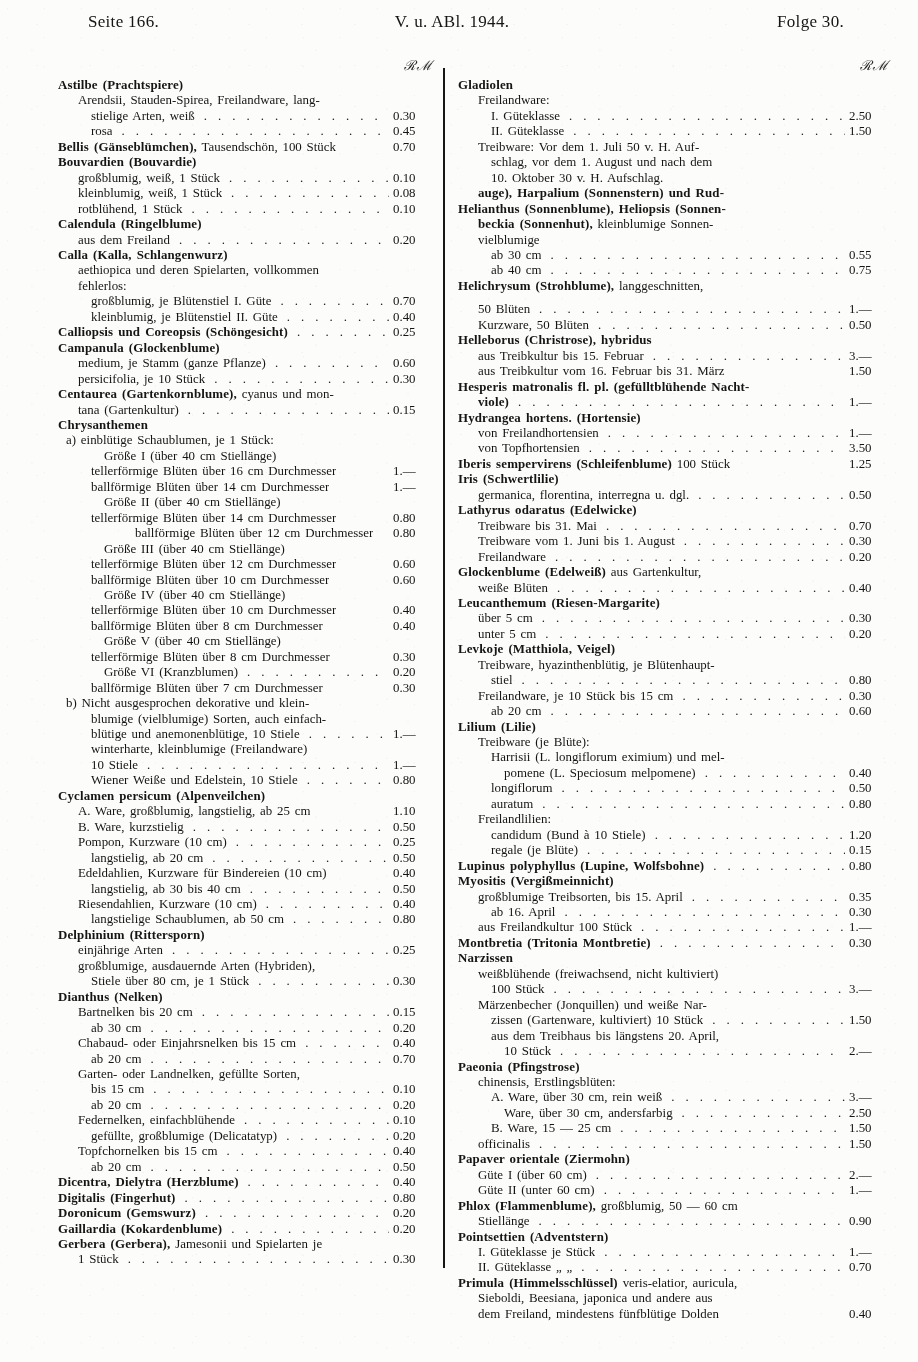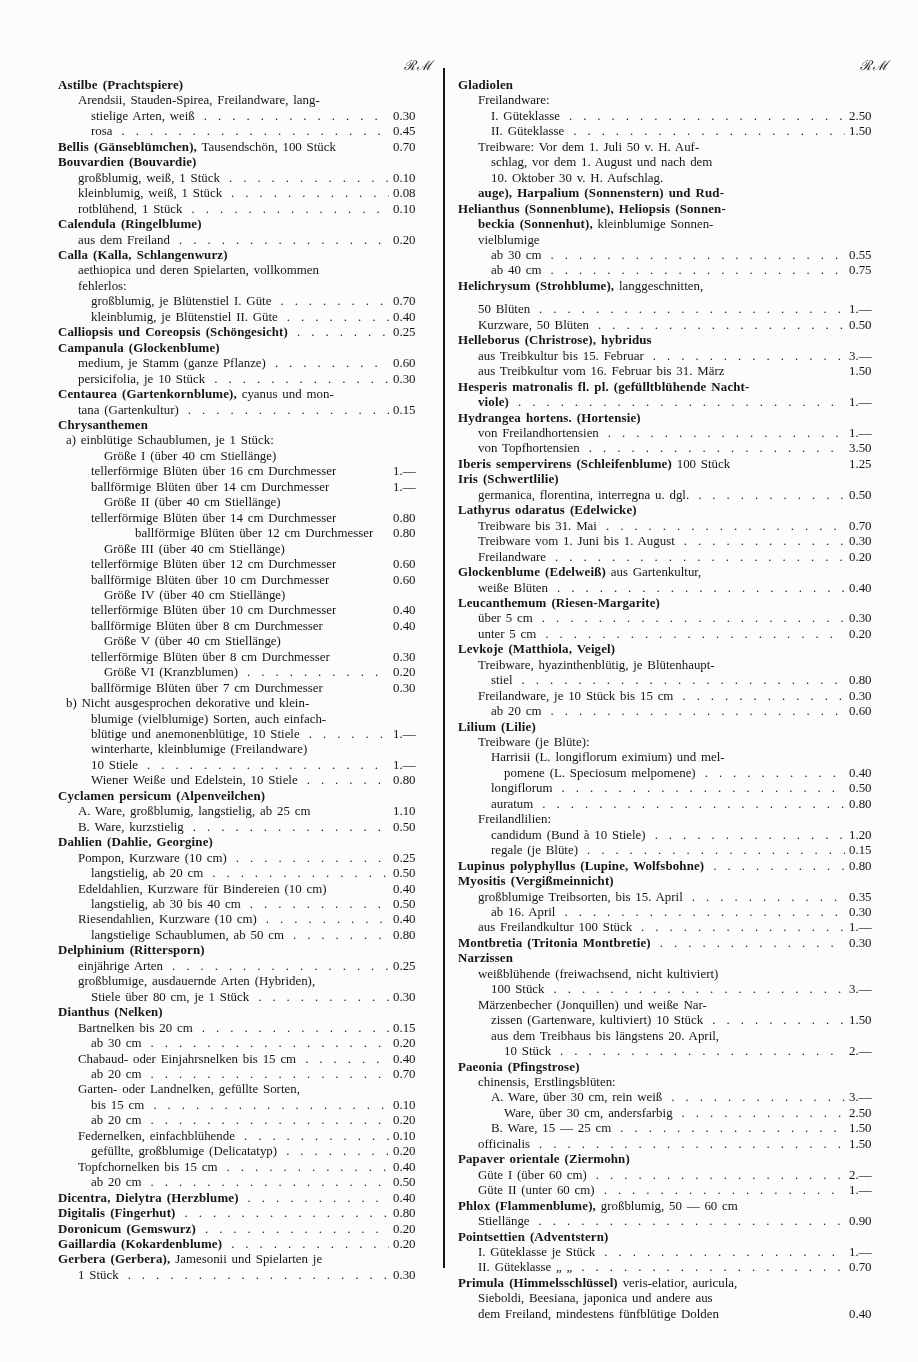--- a/index.html
+++ b/index.html
@@ -36,20 +36,25 @@
   .line b { font-weight:700; letter-spacing:0.15px; }
   .txt { flex:0 0 auto; overflow:hidden; }
   .sp   { flex:1 1 auto; }
   .dots { flex:1 1 auto; overflow:hidden; white-space:nowrap; letter-spacing:11px; padding-left:9px; color:#1d1d1d; }
   .price { flex:0 0 46px; text-align:left; padding-left:4px; }
 </style>
 </head>
 <body>
 
 <div class="page">
+  <div class="hdr">
+    <span class="l">Seite 166.</span>
+    <span class="c">V. u. ABl. 1944.</span>
+    <span class="r">Folge 30.</span>
+  </div>
 
   <div class="divider"></div>
 
   <section class="col" id="colL">
     <div class="rm">ℛℳ</div>
     <div class="lines">
         <div class="line">
           <span class="txt" style="margin-left: 0px;"><b>Astilbe (Prachtspiere)</b></span>
         </div>
         <div class="line">
@@ -248,23 +253,20 @@
           <span class="txt" style="margin-left: 20px;"><span>A. Ware, großblumig, langstielig, ab 25 cm</span></span>
           <span class="sp"></span>
           <span class="price">1.10</span>
         </div>
         <div class="line">
           <span class="txt" style="margin-left: 20px;"><span>B. Ware, kurzstielig</span></span>
           <span class="dots">........................................</span>
           <span class="price">0.50</span>
         </div>
         <div class="line">
-          <span class="txt" style="margin-left: 0px;"><b>Dahlien (Dahlie, Georgine)</b></span>
-        </div>
-        <div class="line">
           <span class="txt" style="margin-left: 20px;"><span>Pompon, Kurzware (10 cm)</span></span>
           <span class="dots">........................................</span>
           <span class="price">0.25</span>
         </div>
         <div class="line">
           <span class="txt" style="margin-left: 33px;"><span>langstielig, ab 20 cm</span></span>
           <span class="dots">........................................</span>
           <span class="price">0.50</span>
         </div>
         <div class="line">

